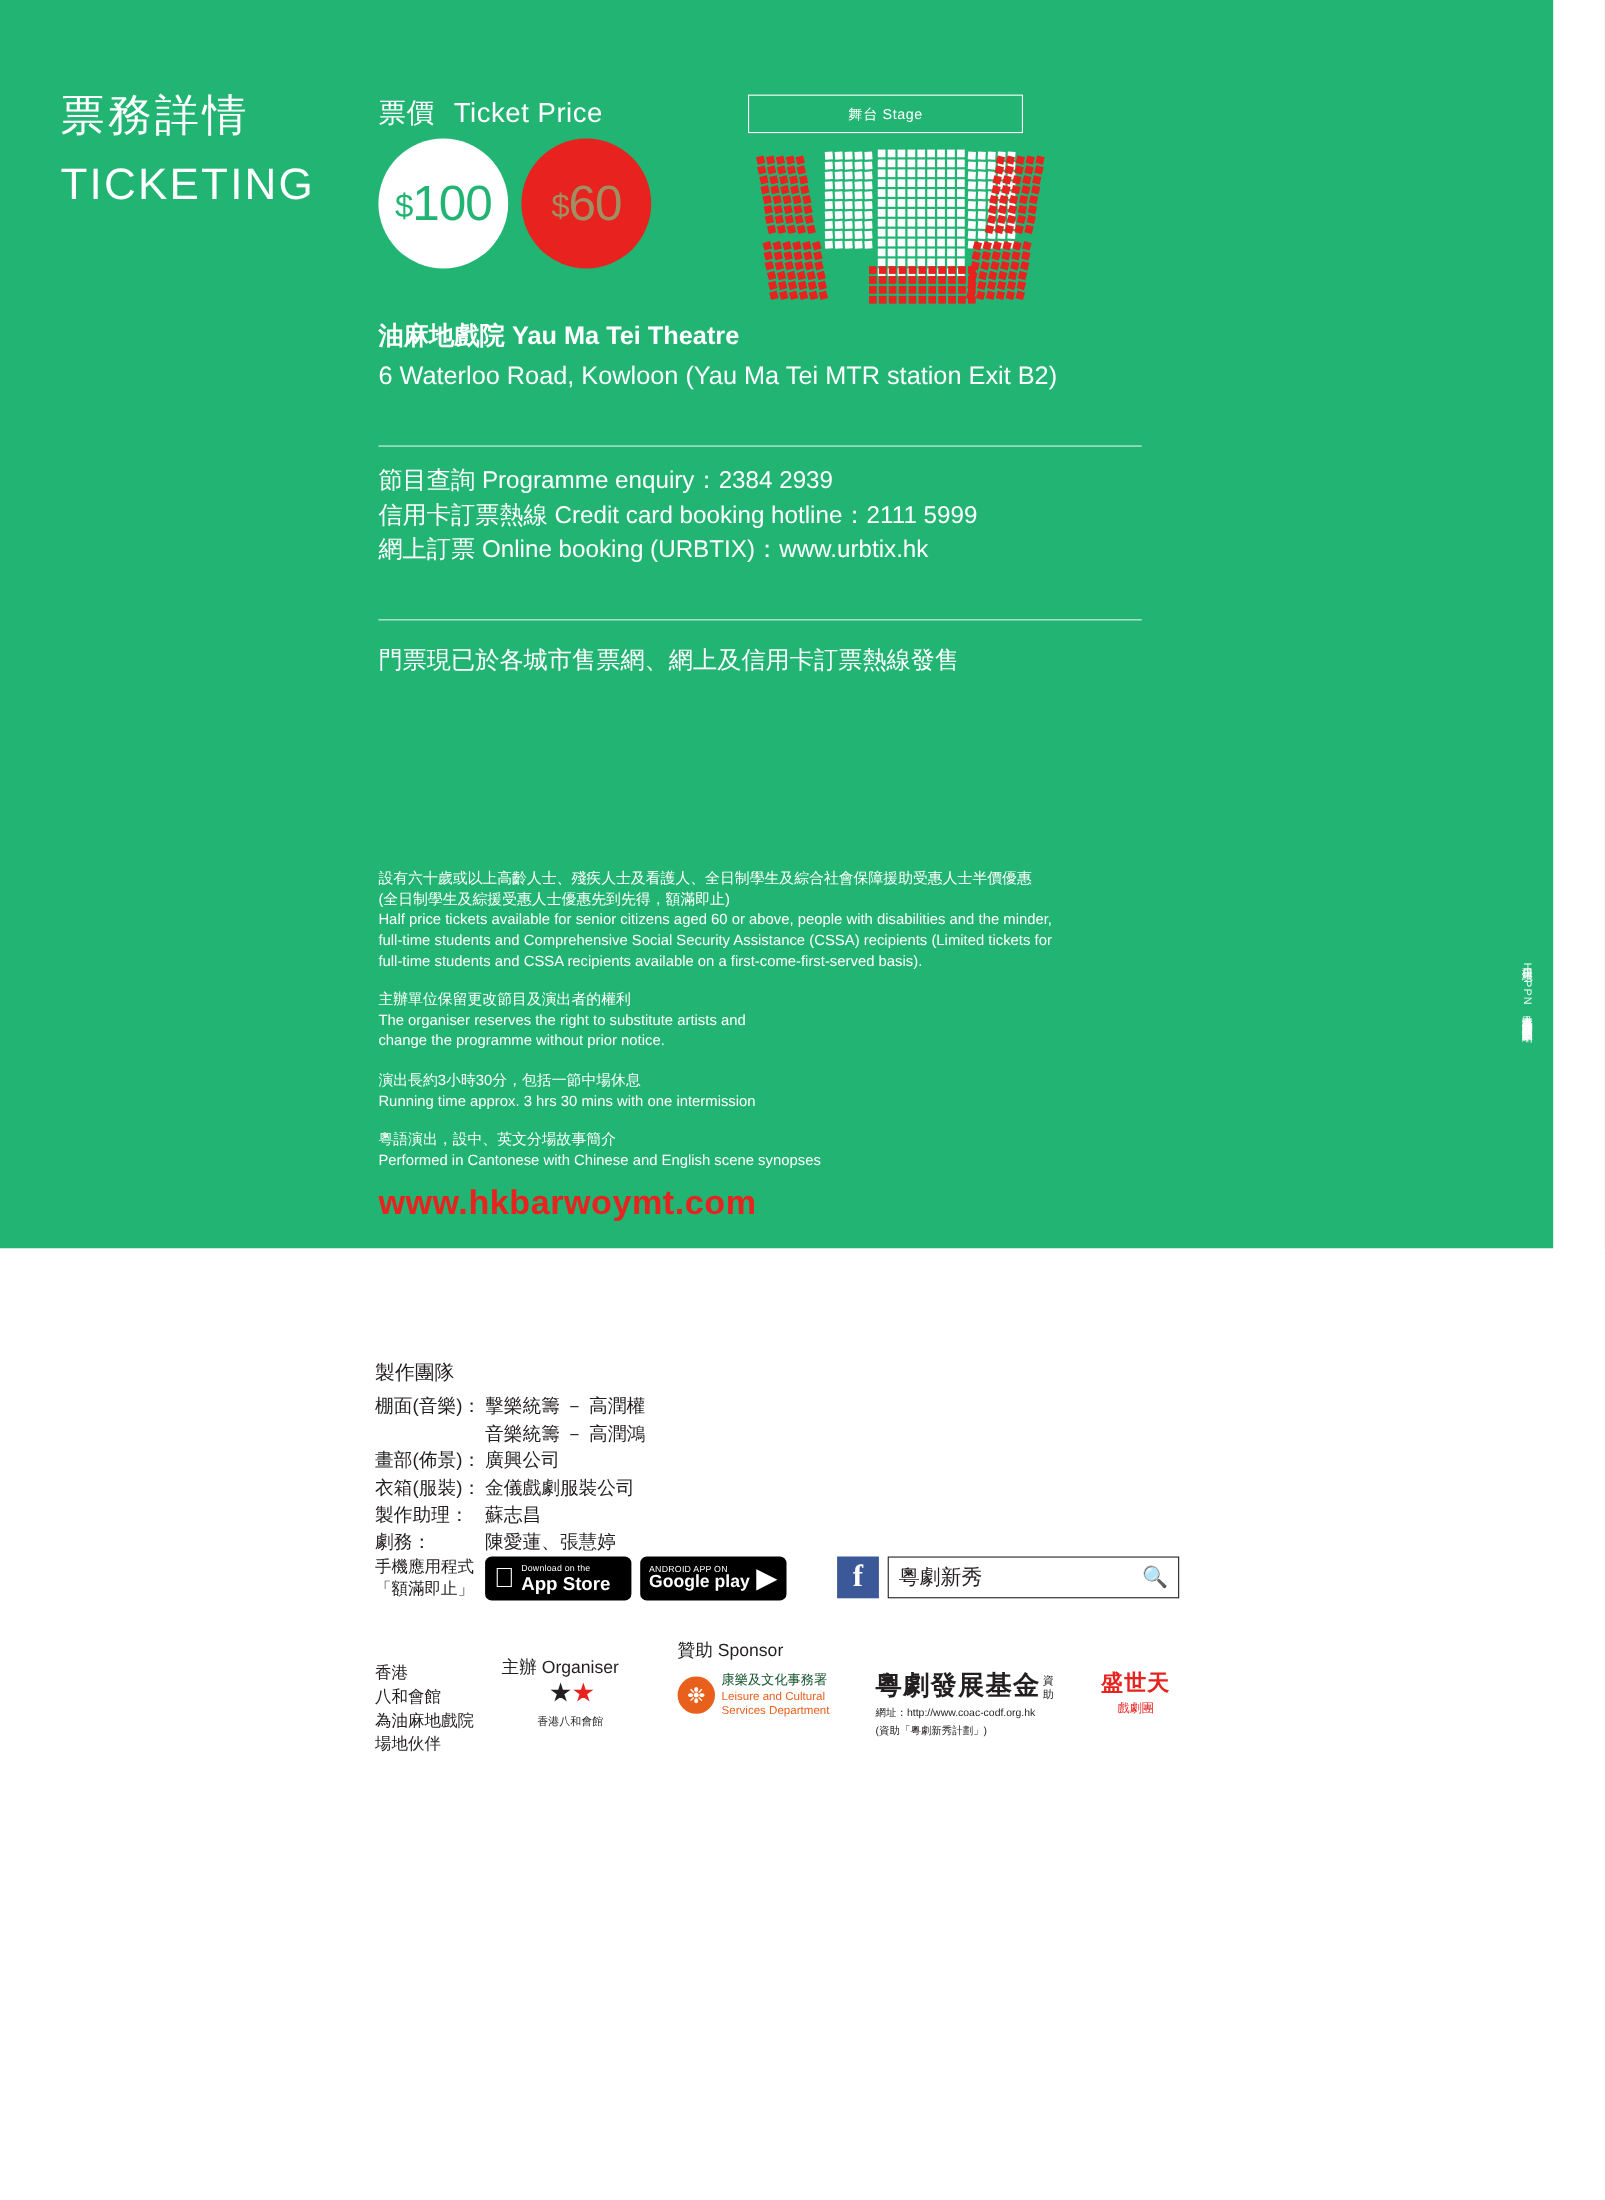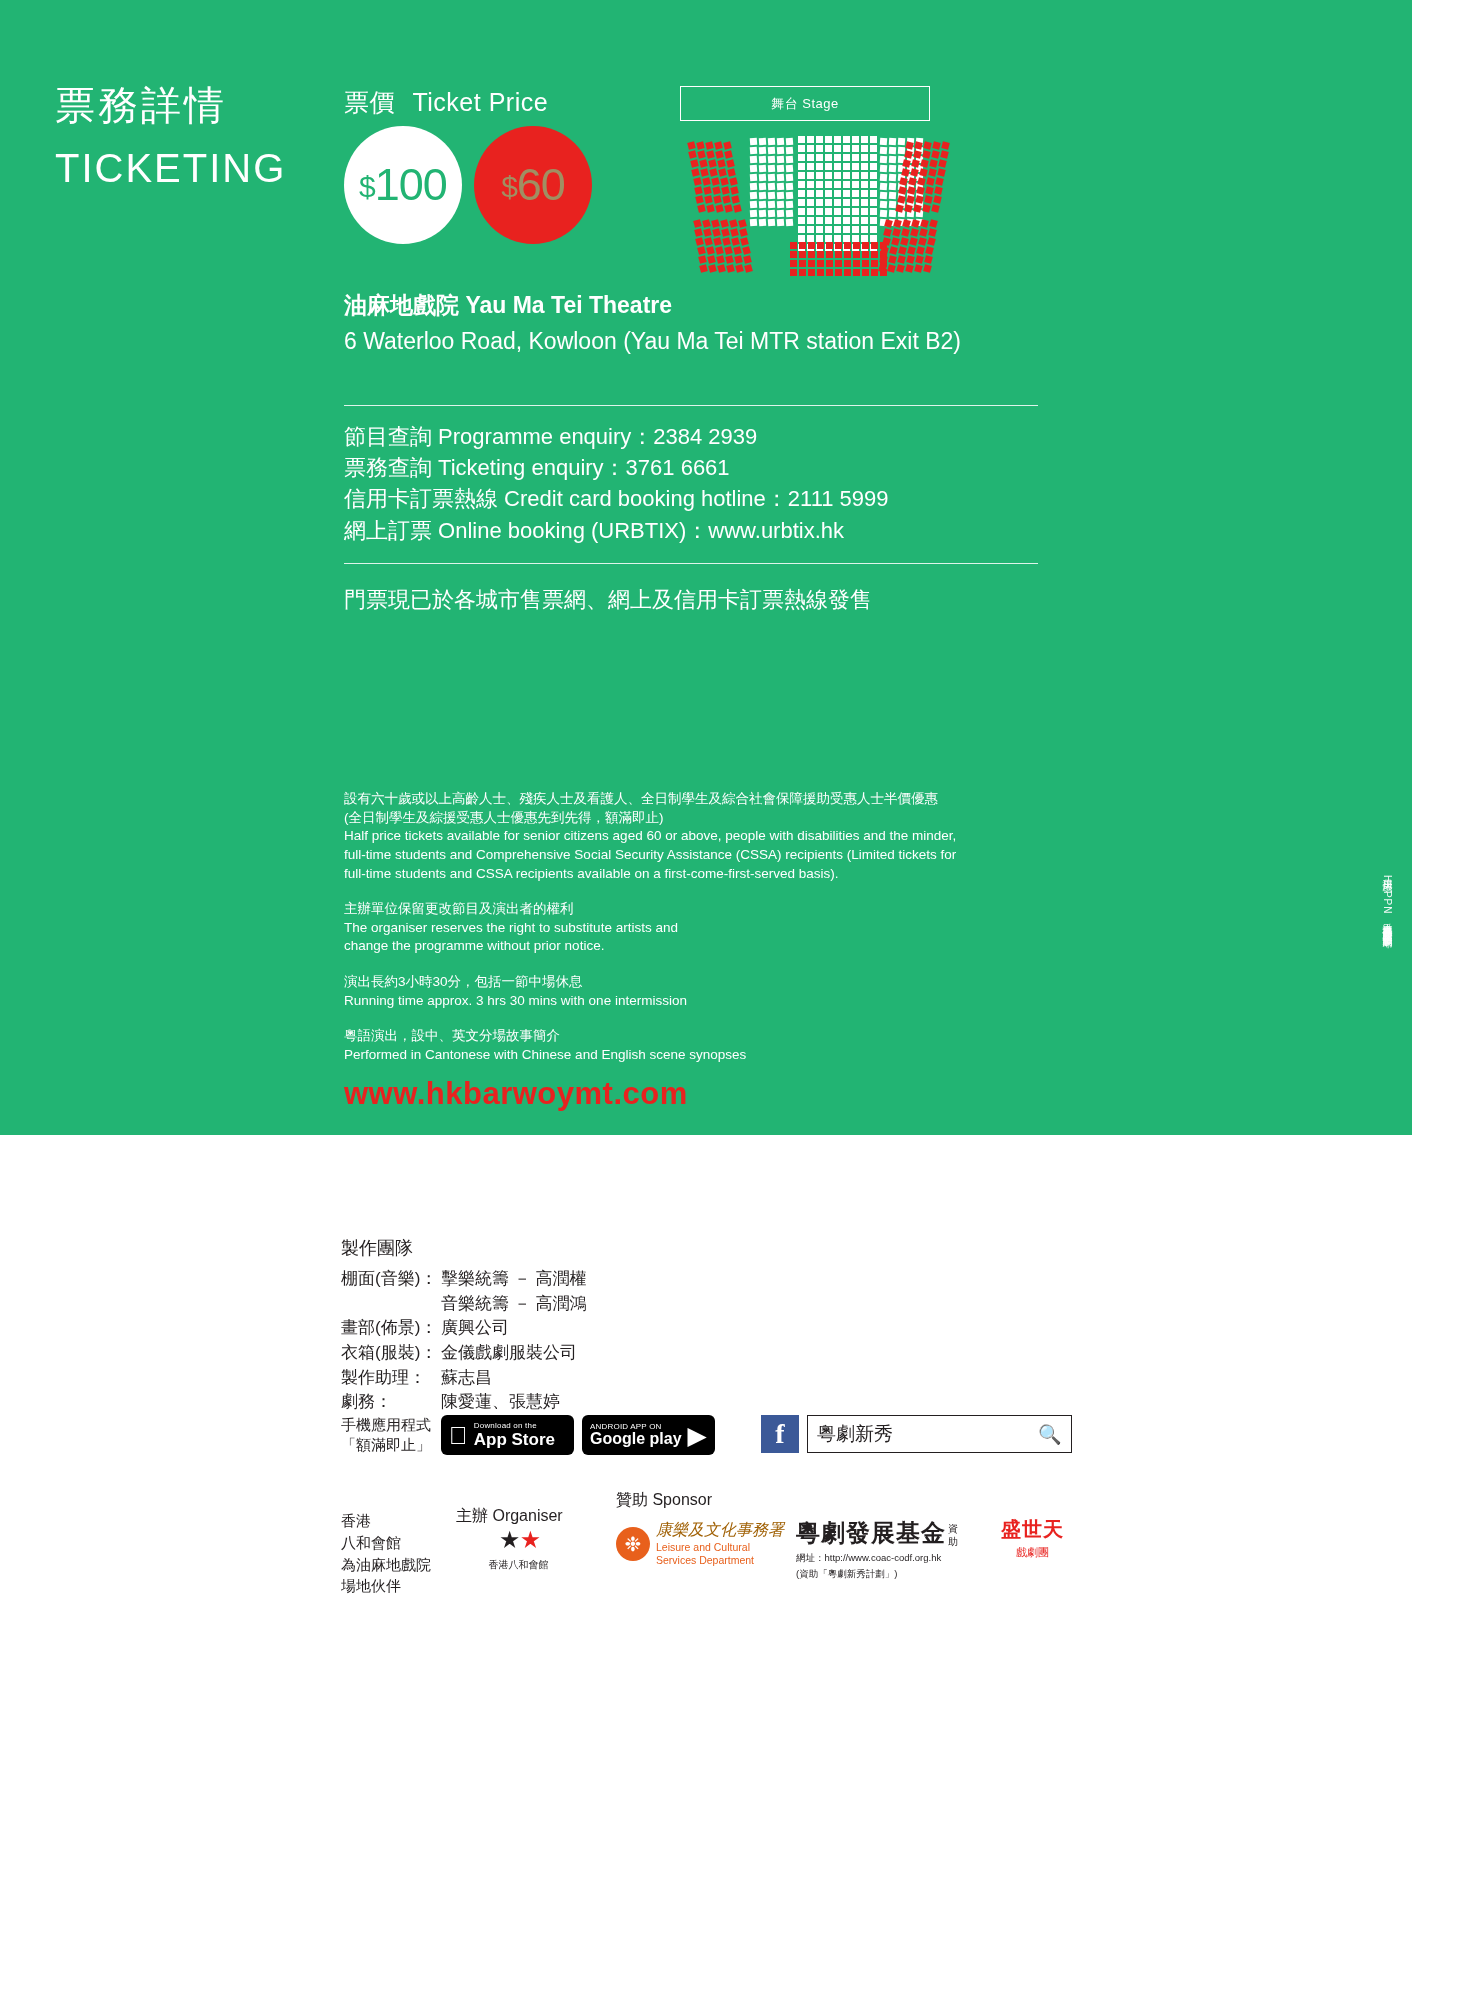--- a/index.html
+++ b/index.html
@@ -307,21 +307,21 @@
   }
   .lcsd-mark {
     width: 34px; height: 34px;
     border-radius: 50%;
     background: #e8601c;
     color: #ffffff;
     display: flex; align-items: center; justify-content: center;
     font-size: 20px;
   }
   .lcsd-txt { margin-left: 6px; font-size: 10.5px; line-height: 1.3; }
-  .lcsd-txt .zh { color: #a16207; font-size: 16px; font-style: italic; }
+  .lcsd-txt .zh { color: #14532d; font-size: 12px; }
   .lcsd-txt .en { color: #e8601c; }
 
   .logo-codf {
     position: absolute;
     left: 455px; top: 28px;
     font-size: 10px;
     line-height: 1.3;
   }
   .codf-zh {
     font-size: 24px;
@@ -798,21 +798,20 @@
       <span class="vname">油麻地戲院</span>
       <span class="vname">Yau Ma Tei Theatre</span>
     </div>
     <div class="vline">6 Waterloo Road, Kowloon (Yau Ma Tei MTR station Exit B2)</div>
   </div>
 
   <div class="rule rule-1"></div>
 
   <div class="contact">
     <div>節目查詢 Programme enquiry：2384 2939</div>
-    <div>票務查詢 Ticketing enquiry：3761 6661</div>
     <div>信用卡訂票熱線 Credit card booking hotline：2111 5999</div>
     <div>網上訂票 Online booking (URBTIX)：www.urbtix.hk</div>
   </div>
 
   <div class="rule rule-2"></div>
 
   <div class="availability">
     <div>門票現已於各城市售票網、網上及信用卡訂票熱線發售</div>
   </div>
 

